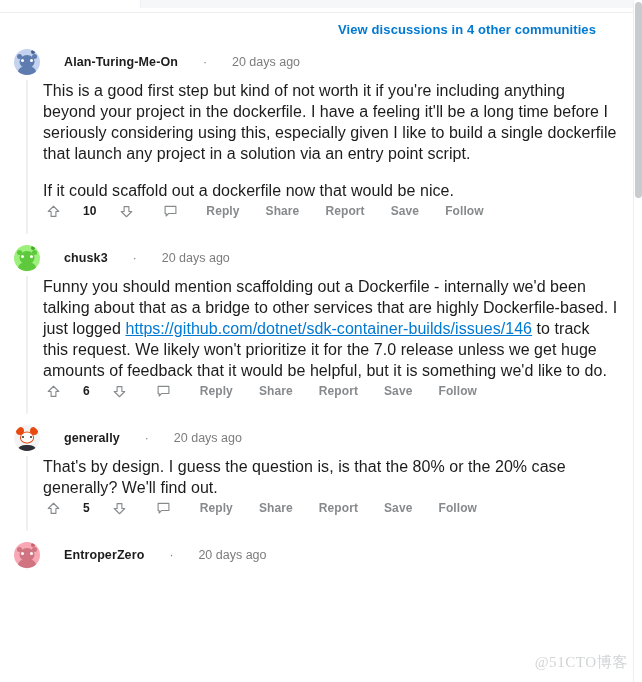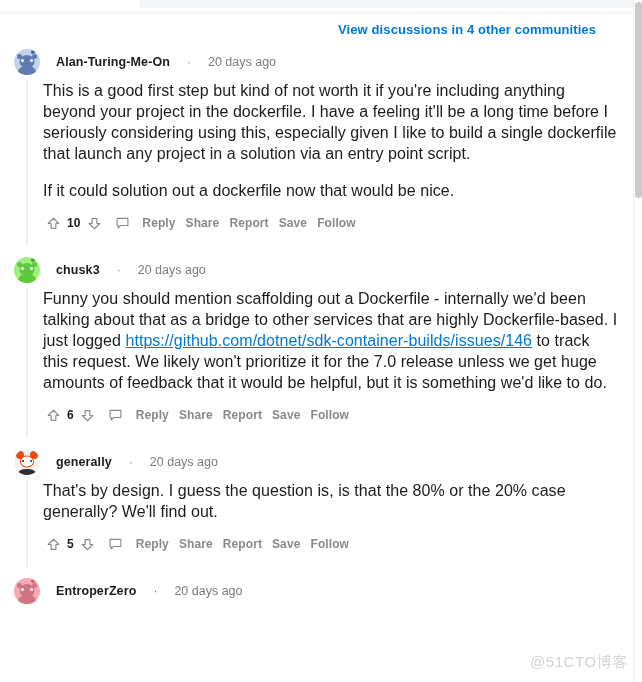--- a/index.html
+++ b/index.html
@@ -59,21 +59,21 @@
   }
 
   
   .comment {
     position: relative;
     padding: 0 14px 0 14px;
   }
   .comment-head {
     display: flex;
     align-items: center;
-    gap: 16px;
+    gap: 24px;
     padding-top: 11px;
   }
   .avatar {
     width: 26px; height: 26px;
     border-radius: 50%;
     flex: 0 0 26px;
     position: relative;
     overflow: hidden;
   }
   
@@ -159,22 +159,22 @@
     color: #0079d3;
     text-decoration: underline;
     word-break: break-word;
     cursor: pointer;
   }
 
   
   .actions {
     display: flex;
     align-items: center;
-    gap: 0;
-    margin-top: 12px;
+    gap: 16px;
+    margin-top: 0;
     padding-bottom: 11px;
   }
   .vote-btn {
     width: 20px; height: 20px;
     display: flex;
     align-items: center;
     justify-content: center;
     cursor: pointer;
     border-radius: 2px;
   }
@@ -229,21 +229,21 @@
 
   
   .watermark {
     position: absolute;
     right: 14px; bottom: 10px;
     font-size: 15px;
     color: #c9ccce;
     opacity: 0.85;
     letter-spacing: 0.6px;
     pointer-events: none;
-    font-family: Liberation Sans, sans-serif;
+    font-family: Liberation Serif, serif;
   }
 </style>
 </head>
 <body>
 
 <div class="top-stub-area">
   <div class="top-stub"></div>
   <div class="top-rule"></div>
 </div>
 
@@ -264,21 +264,21 @@
         <div class="eye-r"></div>
         <div class="body" style="background:#5f7cb0"></div>
       </div>
       <span class="username">Alan-Turing-Me-On</span>
       <span class="meta-dot">·</span>
       <span class="timestamp">20 days ago</span>
     </div>
     <div class="comment-inner">
       <div class="thread-line"></div>
       <p class="c-text">This is a good first step but kind of not worth it if you're including anything beyond your project in the dockerfile. I have a feeling it'll be a long time before I seriously considering using this, especially given I like to build a single dockerfile that launch any project in a solution via an entry point script.</p>
-      <p class="c-text">If it could solution out a dockerfile now that would be nice.</p>
+      <p class="c-text">If it could scaffold out a dockerfile now that would be nice.</p>
 
       <div class="actions">
         <div class="vote-btn">
           <svg width="15" height="15" viewBox="0 0 20 20">
             <path d="M10 3 L17 10 L13.2 10 L13.2 16.5 L6.8 16.5 L6.8 10 L3 10 Z" fill="none" stroke="#878a8c" stroke-width="1.5" stroke-linejoin="round"></path>
           </svg>
         </div>
         <span class="score">10</span>
         <div class="vote-btn">
           <svg width="15" height="15" viewBox="0 0 20 20">

